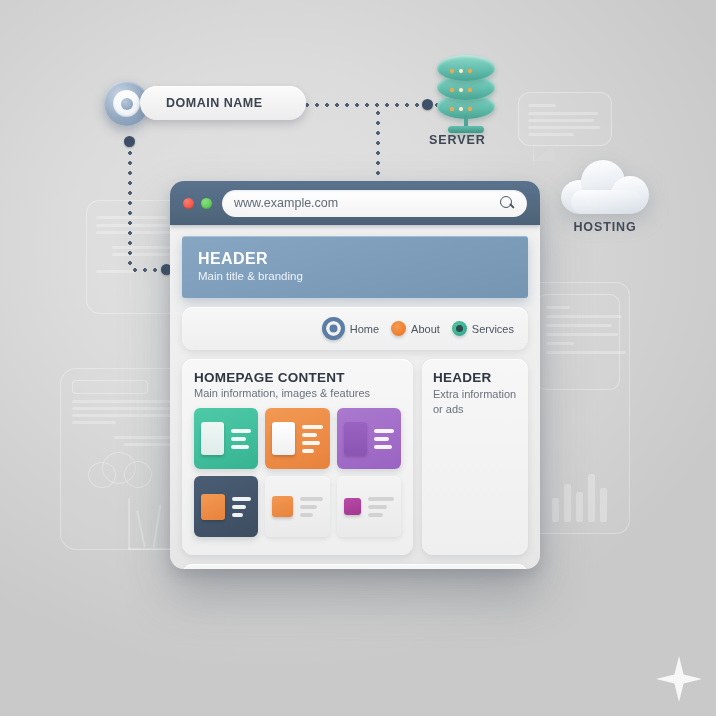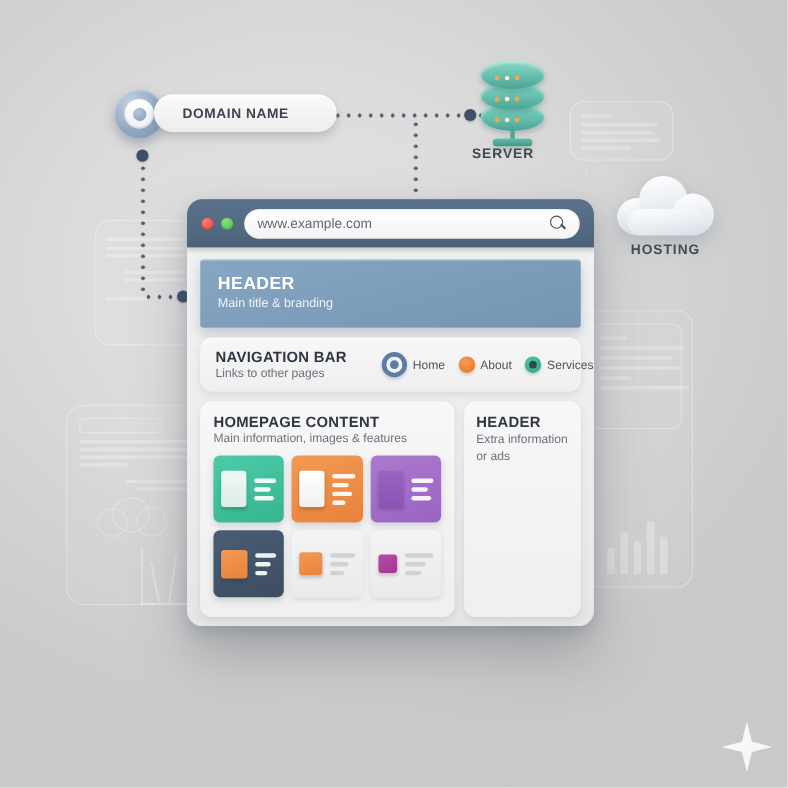--- a/index.html
+++ b/index.html
@@ -360,24 +360,20 @@
     </div>
 
     <div class="page">
 
       <div class="header-block">
         <div class="ttl">HEADER</div>
         <div class="sub">Main title &amp; branding</div>
       </div>
 
       <div class="card nav-block">
-        <div class="nav-left">
-          <div class="ttl">NAVIGATION BAR</div>
-          <div class="sub">Links to other pages</div>
-        </div>
         <div class="nav-items">
           <div class="nav-item">
             <span class="nav-dot blue"></span>
             <span class="nav-label">Home</span>
           </div>
           <div class="nav-item">
             <span class="nav-dot orange"></span>
             <span class="nav-label">About</span>
           </div>
           <div class="nav-item">

